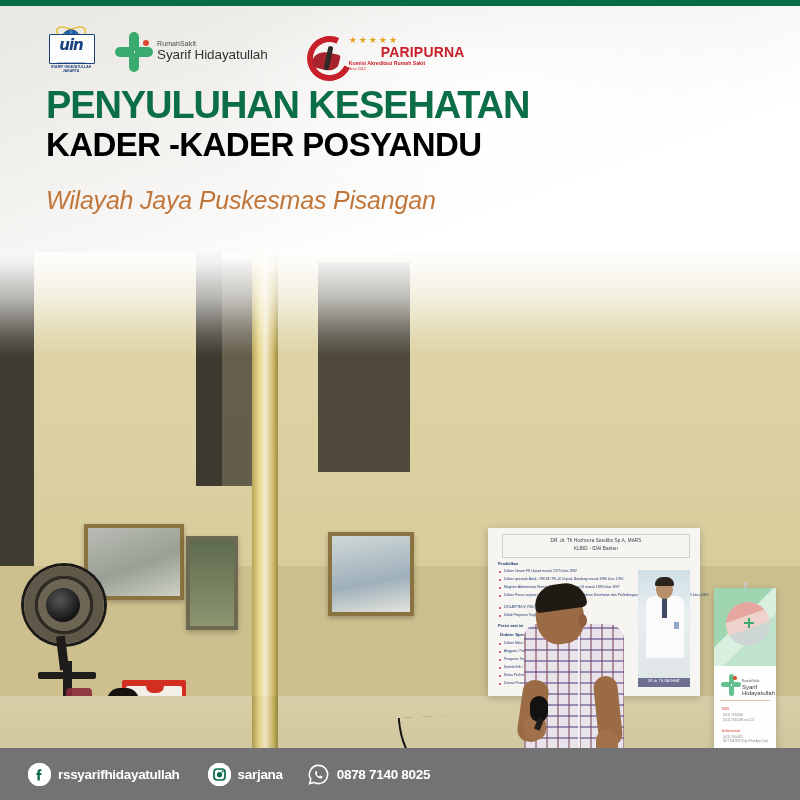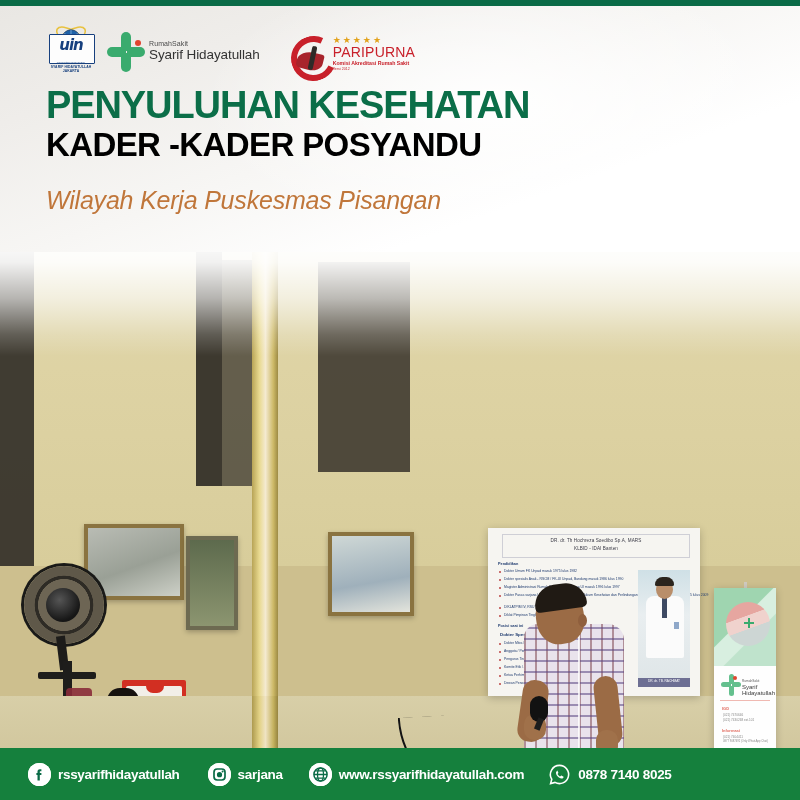--- a/index.html
+++ b/index.html
@@ -9,21 +9,21 @@
   
   .top-strip{position:absolute;left:0;top:0;width:800px;height:6px;background:#0a6b47;z-index:40;}
 
   
   .header{position:absolute;left:0;top:6px;width:800px;height:246px;z-index:10;
     background:linear-gradient(160deg,#e9e7e3 0%,#efedea 22%,#f7f6f4 48%,#ffffff 72%,#ffffff 100%);}
   .header-sheen{position:absolute;left:0;top:6px;width:800px;height:246px;z-index:11;pointer-events:none;
     background:radial-gradient(ellipse 420px 200px at 62% 40%,rgba(255,255,255,.95) 0%,rgba(255,255,255,0) 70%);}
 
   
-  .logos{position:absolute;left:44px;top:22px;height:52px;display:flex;align-items:flex-end;gap:0;z-index:20;}
+  .logos{position:absolute;left:44px;top:22px;height:52px;display:flex;align-items:flex-end;gap:8px;z-index:20;}
 
   
   .logo-uin{position:relative;width:54px;height:52px;}
   .uin-atom{position:absolute;left:9px;top:0px;width:36px;height:30px;}
   .uin-plate{position:absolute;left:5px;top:12px;width:44px;height:28px;
     border:1.6px solid #17407e;background:#fdfdfd;border-radius:1px;}
   .uin-word{position:absolute;left:5px;top:16px;width:44px;text-align:center;
     font-family:"DejaVu Sans",sans-serif;font-weight:700;font-style:italic;font-size:15px;color:#17407e;
     letter-spacing:-1px;line-height:15px;}
   .uin-sub1{position:absolute;left:0;top:39px;width:54px;text-align:center;font-size:2.4px;color:#17407e;letter-spacing:.1px;}
@@ -41,21 +41,21 @@
   
   .logo-par{position:relative;display:flex;align-items:center;gap:3px;margin-left:28px;}
   .par-q{position:relative;width:42px;height:40px;}
   .par-ring{position:absolute;left:3px;top:2px;width:33px;height:33px;border-radius:50%;
     border:6px solid #c8202a;border-right-color:transparent;transform:rotate(-20deg);}
   .par-swoosh{position:absolute;left:9px;top:18px;width:26px;height:18px;background:#a8242c;
     border-radius:60% 10% 50% 20%;transform:rotate(14deg);}
   .par-hook{position:absolute;left:22px;top:12px;width:5px;height:24px;background:#2e2a28;transform:rotate(12deg);border-radius:2px;}
   .par-txt{padding-bottom:1px;}
   .par-stars{font-size:9px;color:#e2a21c;letter-spacing:2px;line-height:10px;}
-  .par-name{font-size:14px;font-weight:400;color:#c8202a;line-height:15px;letter-spacing:.2px;}
+  .par-name{font-size:14px;font-weight:700;color:#c8202a;line-height:15px;letter-spacing:.2px;margin-left:32px;}
   .par-sub{font-size:5.2px;font-weight:700;color:#c8202a;line-height:7px;}
   .par-sub2{font-size:3.6px;color:#c8202a;line-height:5px;}
 
   
   .title1{position:absolute;left:46px;top:82px;z-index:22;color:#0b6e48;
     font-family:"Liberation Sans",sans-serif;font-weight:700;font-size:38px;letter-spacing:-1.1px;
     line-height:46px;white-space:nowrap;}
   .title2{position:absolute;left:46px;top:126px;z-index:22;color:#000000;
     font-family:"Liberation Sans",sans-serif;font-weight:700;font-size:33px;letter-spacing:-.6px;
     line-height:38px;white-space:nowrap;}
@@ -183,21 +183,21 @@
   .ban-p{position:absolute;background:#64c08e;}
   .ban-dot{position:absolute;left:19px;top:88px;width:4px;height:4px;border-radius:50%;background:#e0452f;}
   .ban-t1{position:absolute;left:28px;top:91px;font-size:3.2px;color:#5a5a5a;}
   .ban-t2{position:absolute;left:28px;top:96px;font-size:6px;color:#3b3b3b;}
   .ban-rule{position:absolute;left:6px;top:112px;width:50px;height:1px;background:#f0b9b2;}
   .ban-h{position:absolute;left:8px;font-size:4px;font-weight:700;color:#e06a5e;}
   .ban-l{position:absolute;left:9px;font-size:3.1px;color:#8a8a8a;line-height:4.4px;white-space:nowrap;}
   .ban-pole{position:absolute;left:744px;top:346px;width:3px;height:250px;background:#cfcac0;}
 
   
-  .footer{position:absolute;left:0;top:748px;width:800px;height:52px;background:#15803d;z-index:30;
+  .footer{position:absolute;left:0;top:748px;width:800px;height:52px;background:#737373;z-index:30;
     display:flex;align-items:center;}
   .fitem{display:flex;align-items:center;gap:7px;}
   .fic{width:23px;height:23px;border-radius:50%;background:#fff;display:flex;align-items:center;
     justify-content:center;flex:0 0 auto;}
   .fic svg{display:block;}
   .ftxt{color:#fff;font-family:"Liberation Sans",sans-serif;font-weight:700;font-size:13.5px;
     letter-spacing:-.3px;white-space:nowrap;}
 </style>
 </head>
 <body>
@@ -389,21 +389,21 @@
         <div class="par-stars">★★★★★</div>
         <div class="par-name">PARIPURNA</div>
         <div class="par-sub">Komisi Akreditasi Rumah Sakit</div>
         <div class="par-sub2">Versi 2012</div>
       </div>
     </div>
   </div>
 
   <div class="title1">PENYULUHAN KESEHATAN</div>
   <div class="title2">KADER -KADER POSYANDU</div>
-  <div class="title3">Wilayah Kerja Puskesmas Pisangan</div>
+  <div class="title3">Wilayah Jaya Puskesmas Pisangan</div>
 
   <div class="footer">
 
     <div class="fitem" style="margin-left:28px">
       <span class="fic">
         <svg width="23" height="23" viewBox="0 0 23 23">
             <circle cx="11.5" cy="11.5" r="11.5" fill="#fff"></circle>
           <path d="M13.4 11.9h-1.6v5.6H9.5v-5.6H8.4v-2h1.1v-1.3c0-1.5.6-2.4 2.4-2.4h1.5v2h-.9c-.7 0-.7.3-.7.7v1h1.6z" fill="#0a6b47"></path>
           </svg>
       </span>
@@ -415,31 +415,20 @@
         <svg width="23" height="23" viewBox="0 0 23 23">
             <circle cx="11.5" cy="11.5" r="11.5" fill="#fff"></circle>
           <rect x="6" y="6" width="11" height="11" rx="3.2" fill="none" stroke="#0a6b47" stroke-width="1.7"></rect>
           <circle cx="11.5" cy="11.7" r="2.6" fill="#0a6b47"></circle>
           <circle cx="14.6" cy="8.6" r="1" fill="#0a6b47"></circle>
           </svg>
       </span>
       <span class="ftxt">sarjana</span>
     </div>
 
-    <div class="fitem" style="margin-left:26px">
-      <span class="fic">
-        <svg width="23" height="23" viewBox="0 0 23 23">
-            <circle cx="11.5" cy="11.5" r="11.5" fill="#fff"></circle>
-          <circle cx="11.5" cy="11.5" r="6.6" fill="none" stroke="#0a6b47" stroke-width="1.5"></circle>
-          <ellipse cx="11.5" cy="11.5" rx="3" ry="6.6" fill="none" stroke="#0a6b47" stroke-width="1.3"></ellipse>
-          <path d="M5 11.5h13M6.4 7.9h10.2M6.4 15.1h10.2" stroke="#0a6b47" stroke-width="1.3"></path>
-          </svg>
-      </span>
-      <span class="ftxt">www.rssyarifhidayatullah.com</span>
-    </div>
 
     <div class="fitem" style="margin-left:24px">
       <span class="fic" style="background:transparent">
         <svg width="25" height="25" viewBox="0 0 25 25">
           <path d="M12.5 2.6a9.9 9.9 0 0 0-8.4 15.1L2.8 22.4l4.8-1.3A9.9 9.9 0 1 0 12.5 2.6z" fill="none" stroke="#fff" stroke-width="1.7"></path>
           <path d="M9.6 8.2c.3-.1.6 0 .8.4l.8 1.6c.1.3.1.5-.1.8l-.5.6c-.2.2-.2.4-.1.6.5 1 1.4 1.9 2.4 2.4.2.1.4.1.6-.1l.6-.6c.2-.2.5-.3.8-.1l1.6.8c.4.2.5.5.4.8-.3 1-1.2 1.6-2.3 1.5-2.9-.3-5.6-3-5.9-5.9-.1-1 .5-2 1.4-2.3z" fill="#fff"></path>
           </svg>
       </span>
       <span class="ftxt">0878 7140 8025</span>
     </div>

